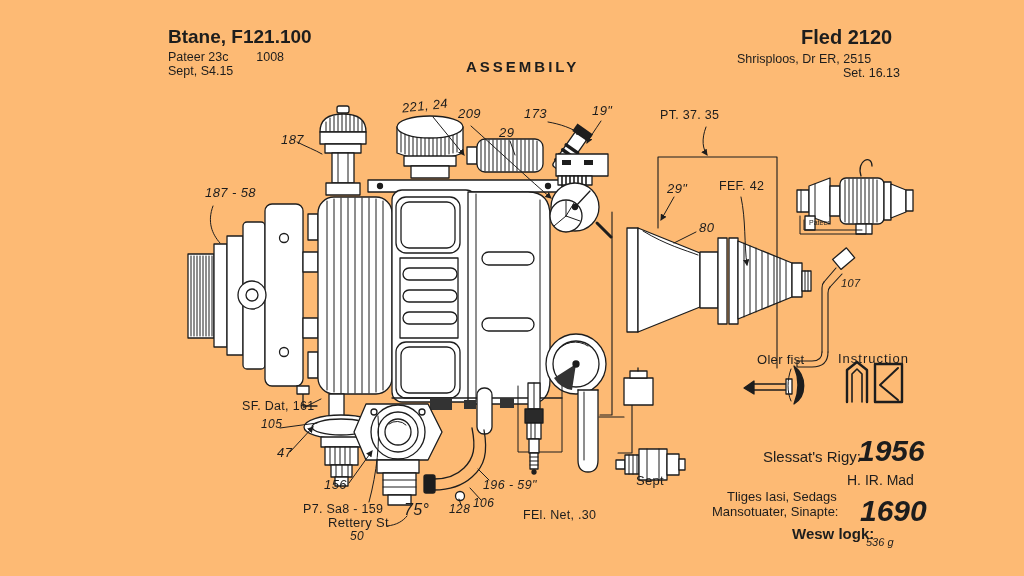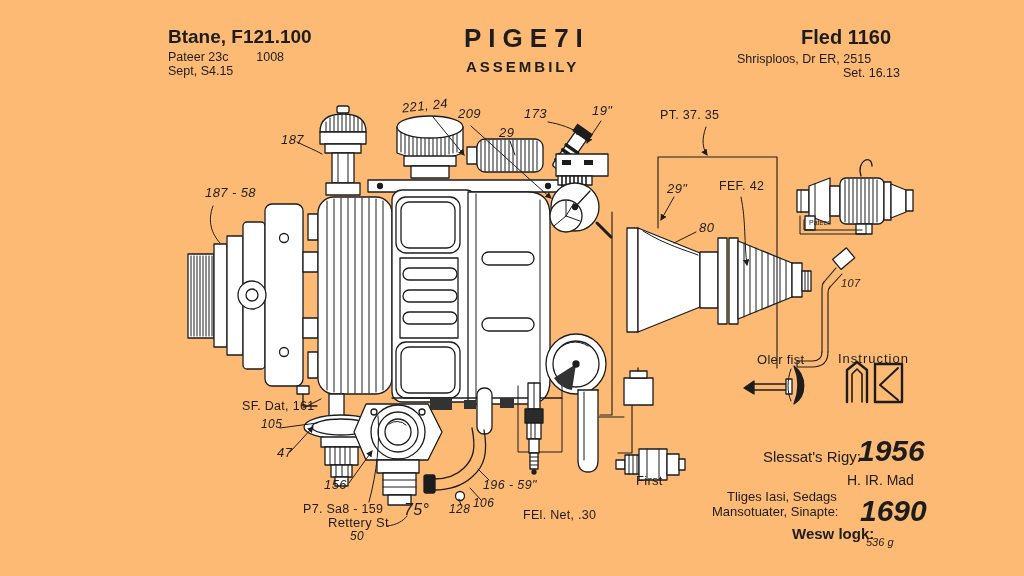--- a/index.html
+++ b/index.html
@@ -290,24 +290,23 @@
         <path d="M481,500 L470,488"></path>
         <path d="M489,480 L478,469"></path>
       </g>
     </g>
   </svg>
 
   <span class="lab h-big" style="left:168px;top:26px">Btane, F121.100</span>
   <span class="lab h-sm" style="left:168px;top:50px">Pateer 23c        1008</span>
   <span class="lab h-sm" style="left:168px;top:64px">Sept, S4.15</span>
 
-  <span class="lab t-main" style="left:464px;top:24px">PIGE7I</span>
   <span class="lab t-sub" style="left:466px;top:58px">ASSEMBILY</span>
 
-  <span class="lab h-big" style="left:801px;top:26px;font-size:20px">Fled 1160</span>
+  <span class="lab h-big" style="left:801px;top:26px;font-size:20px">Fled 2120</span>
   <span class="lab h-sm" style="left:737px;top:52px">Shrisploos, Dr ER, 2515</span>
   <span class="lab h-sm" style="left:843px;top:66px">Set. 16.13</span>
 
   <span class="lab hand" style="left:281px;top:133px">187</span>
   <span class="lab hand" style="left:402px;top:99px;transform:rotate(-6deg)">221, 24</span>
   <span class="lab hand" style="left:458px;top:107px">209</span>
   <span class="lab hand" style="left:499px;top:126px">29</span>
   <span class="lab hand" style="left:524px;top:107px">173</span>
   <span class="lab hand" style="left:592px;top:104px">19"</span>
   <span class="lab typ" style="left:660px;top:108px">PT. 37. 35</span>
@@ -323,21 +322,21 @@
   <span class="lab hand" style="left:277px;top:446px">47</span>
   <span class="lab hand" style="left:324px;top:478px">156</span>
   <span class="lab typ" style="left:303px;top:502px">P7. Sa8 - 159</span>
   <span class="lab hand" style="left:404px;top:501px;font-size:16px">75°</span>
   <span class="lab typ" style="left:328px;top:516px;font-size:13px">Rettery St</span>
   <span class="lab hand" style="left:350px;top:530px;font-size:12px">50</span>
   <span class="lab hand" style="left:449px;top:503px;font-size:12px">128</span>
   <span class="lab hand" style="left:473px;top:497px;font-size:12px">106</span>
   <span class="lab hand" style="left:483px;top:478px;font-size:12.5px">196 - 59"</span>
   <span class="lab typ" style="left:523px;top:508px">FEl. Net, .30</span>
-  <span class="lab typ" style="left:636px;top:474px;font-size:13px">First</span>
+  <span class="lab typ" style="left:636px;top:474px;font-size:13px">Sept</span>
   <span class="lab tiny" style="left:809px;top:219px">Pateer</span>
 
   <span class="lab f-lbl" style="left:763px;top:448px">Slessat's Rigy:</span>
   <span class="lab f-big" style="left:858px;top:434px">1956</span>
   <span class="lab f-sm" style="left:847px;top:472px;font-size:14px">H. IR. Mad</span>
   <span class="lab f-sm" style="left:727px;top:490px">Tliges Iasi, Sedags</span>
   <span class="lab f-sm" style="left:712px;top:505px">Mansotuater, Sinapte:</span>
   <span class="lab f-big" style="left:860px;top:494px">1690</span>
   <span class="lab f-lbl" style="left:792px;top:525px;font-weight:bold">Wesw logk:</span>
   <span class="lab f-tiny" style="left:866px;top:536px">536 g</span>

